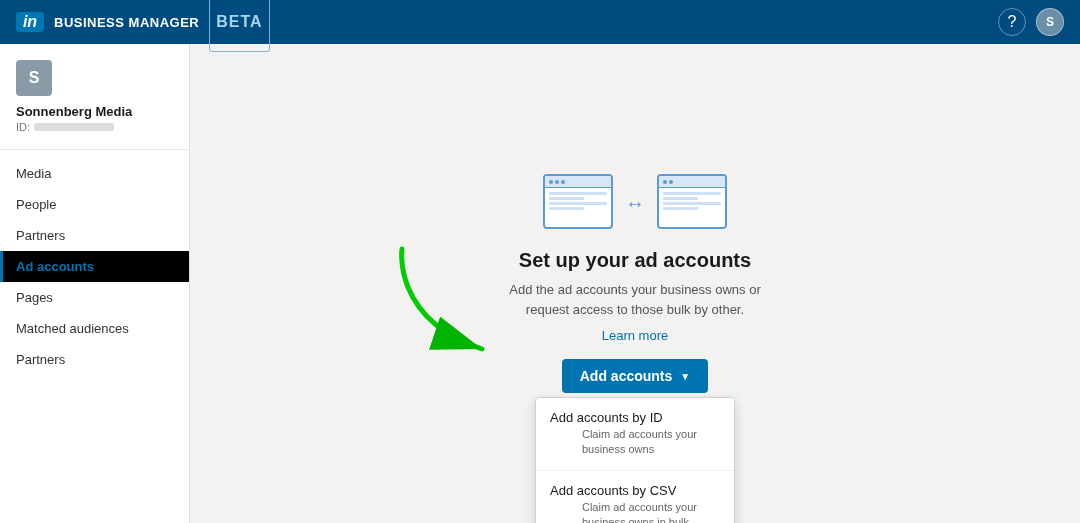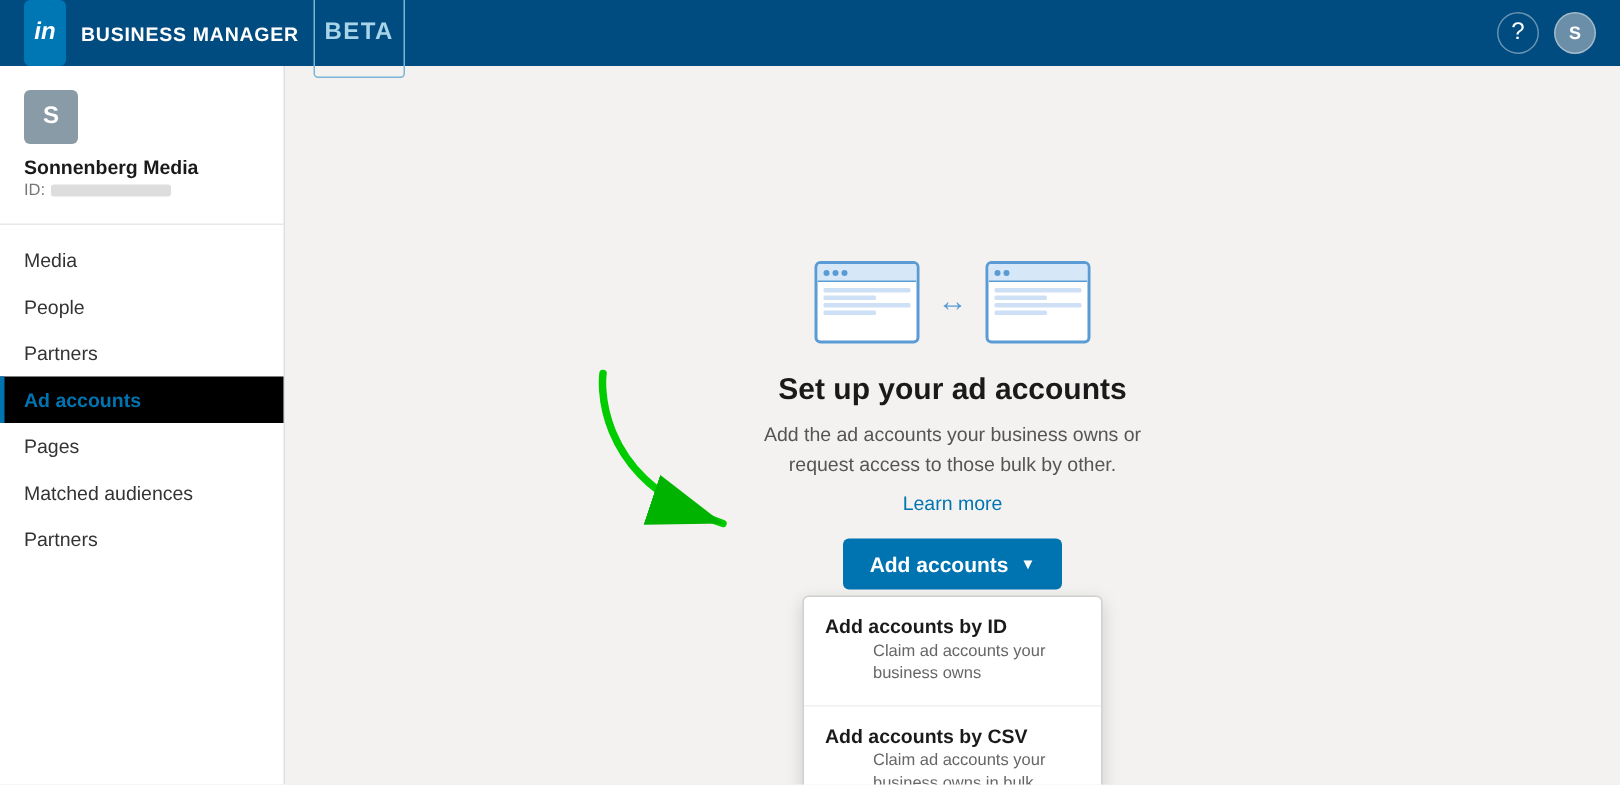--- a/index.html
+++ b/index.html
@@ -8,21 +8,21 @@
     
     .topnav {
       background: #004b7f;
       height: 44px;
       display: flex;
       align-items: center;
       padding: 0 16px;
       justify-content: space-between;
     }
     .topnav-left { display: flex; align-items: center; gap: 10px; }
-    .linkedin-logo { width: 28px; height: 44px; background: #0077b5; border-radius: 4px; display: flex; align-items: center; justify-content: center; }
+    .linkedin-logo { width: 28px; height: 20px; background: #0077b5; border-radius: 4px; display: flex; align-items: center; justify-content: center; }
     .linkedin-logo span { color: white; font-weight: 900; font-size: 16px; font-style: italic; }
     .bm-text { color: white; font-size: 13px; font-weight: 600; letter-spacing: 0.5px; text-transform: uppercase; }
     .beta-badge { background: transparent; border: 1px solid #7ab5d6; color: #a8d4ea; font-size: 16px; font-weight: 700; padding: 20px 6px; border-radius: 3px; letter-spacing: 1px; }
     .topnav-right { display: flex; align-items: center; gap: 10px; }
     .nav-icon { width: 28px; height: 28px; border-radius: 50%; display: flex; align-items: center; justify-content: center; color: white; font-size: 16px; cursor: pointer; border: 1px solid rgba(255,255,255,0.4); }
     .nav-avatar { width: 28px; height: 28px; border-radius: 50%; background: #6b8fa8; display: flex; align-items: center; justify-content: center; color: white; font-size: 12px; font-weight: 600; cursor: pointer; border: 1px solid rgba(255,255,255,0.4); }
 
     
     .layout { display: flex; height: calc(523px - 44px); }
 
@@ -101,21 +101,21 @@
       box-shadow: 0 4px 12px rgba(0,0,0,0.15);
       width: 200px;
       z-index: 10;
     }
     .dropdown-item {
       padding: 12px 14px;
       cursor: pointer;
       border-bottom: 1px solid #f0f0f0;
     }
     .dropdown-item:last-child { border-bottom: none; }
-    .dropdown-item-title { font-size: 13px; font-weight: 700; color: #1a1a1a; margin-bottom: 2px; }
+    .dropdown-item-title { font-size: 13px; font-weight: 400; color: #1a1a1a; margin-bottom: 2px; }
     .dropdown-item-desc { font-size: 11px; color: #666; line-height: 1.4; margin-left: 32px; }
 
     
     .green-arrow-svg {
       position: absolute;
       left: -180px;
       top: -120px;
       pointer-events: none;
     }
   </style>

